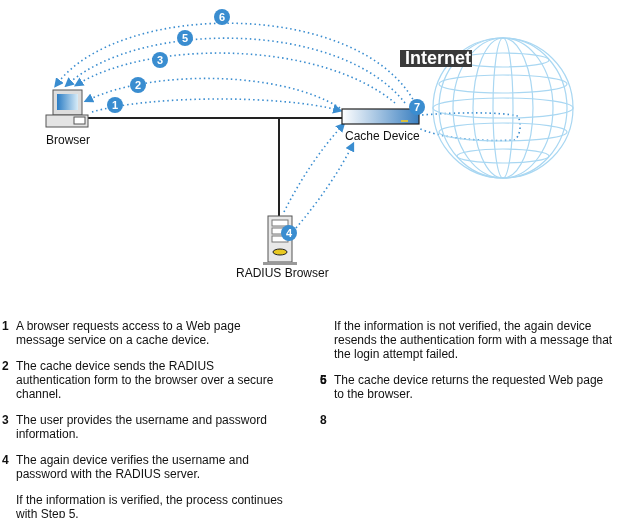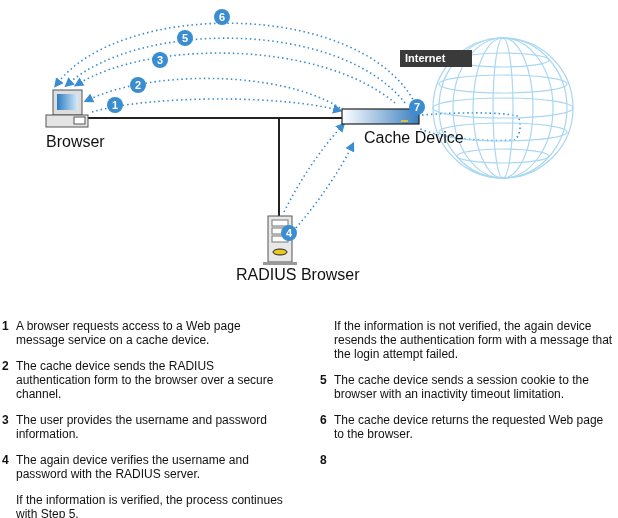--- a/index.html
+++ b/index.html
@@ -1,21 +1,21 @@
 <!DOCTYPE html>
 <html><head>
 <meta charset="utf-8">
 <style>
   html, body { margin:0; padding:0; background:#ffffff; }
   body { width:618px; height:518px; position:relative; overflow:hidden;
          font-family:"Liberation Sans", sans-serif; color:#111; }
   #diagram { position:absolute; left:0; top:0; width:618px; height:300px; }
-  .lbl { position:absolute; font-size:16px; color:#111; }
+  .lbl { position:absolute; font-size:12px; color:#111; }
   .internet { position:absolute; left:400px; top:50px; width:72px; height:17px;
-              background:#3a3a3a; color:#fff; font-weight:bold; font-size:11px;
+              background:#3a3a3a; color:#fff; font-weight:bold; font-size:18px;
               line-height:17px; padding-left:5px; box-sizing:border-box; }
   .steps { position:absolute; font-size:12px; line-height:14px; }
   .step { position:relative; padding-left:14px; margin-bottom:12px; }
   .step .num { position:absolute; left:0; top:0; font-weight:bold; }
   .note { padding-left:14px; margin-bottom:12px; }
 </style>
 </head>
 <body>
 
 <svg id="diagram" viewBox="0 0 618 300">
@@ -107,33 +107,33 @@
         <text x="222" y="21">6</text>
       </g>
       <g>
         <circle cx="417" cy="107" r="8" fill="#3a8dd0"></circle>
         <text x="417" y="111">7</text>
       </g>
     </g>
 </svg>
 
 <div class="lbl" style="left:46px;top:133px;">Browser</div>
-<div class="lbl" style="left:345px;top:129px;margin-left:19px;">Cache Device</div>
+<div class="lbl" style="left:345px;top:129px;">Cache Device</div>
 <div class="lbl" style="left:236px;top:266px;">RADIUS Browser</div>
 <div class="internet">Internet</div>
 
 <div class="steps" style="left:2px;top:319px;width:285px;">
   <div id="left-steps">
       <div class="step"><span class="num">1</span><span>A browser requests access to a Web page message service on a cache device.</span></div>
       <div class="step"><span class="num">2</span><span>The cache device sends the RADIUS authentication form to the browser over a secure channel.</span></div>
       <div class="step"><span class="num">3</span><span>The user provides the username and password information.</span></div>
       <div class="step"><span class="num">4</span><span>The again device verifies the username and password with the RADIUS server.</span></div>
     </div>
   <div class="note">If the information is verified, the process continues with Step 5.</div>
 </div>
 <div class="steps" style="left:320px;top:319px;width:295px;">
   <div class="note">If the information is not verified, the again device resends the authentication form with a message that the login attempt failed.</div>
   <div id="right-steps">
-      <div class="step"><span class="num">5</span><span>The cache device sends a session cookie to the browser with an inactivity timeout limitation.</span></div>
+      <div class="step"><span class="num">5</span></div>
       <div class="step"><span class="num">6</span><span>The cache device returns the requested Web page to the browser.</span></div>
       <div class="step"><span class="num">8</span></div>
     </div>
 </div>
 
 </body></html>

